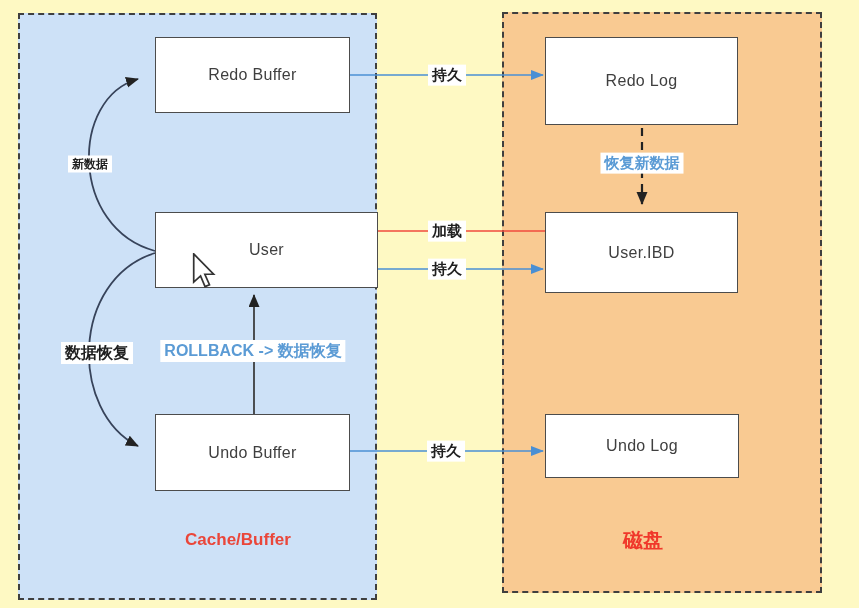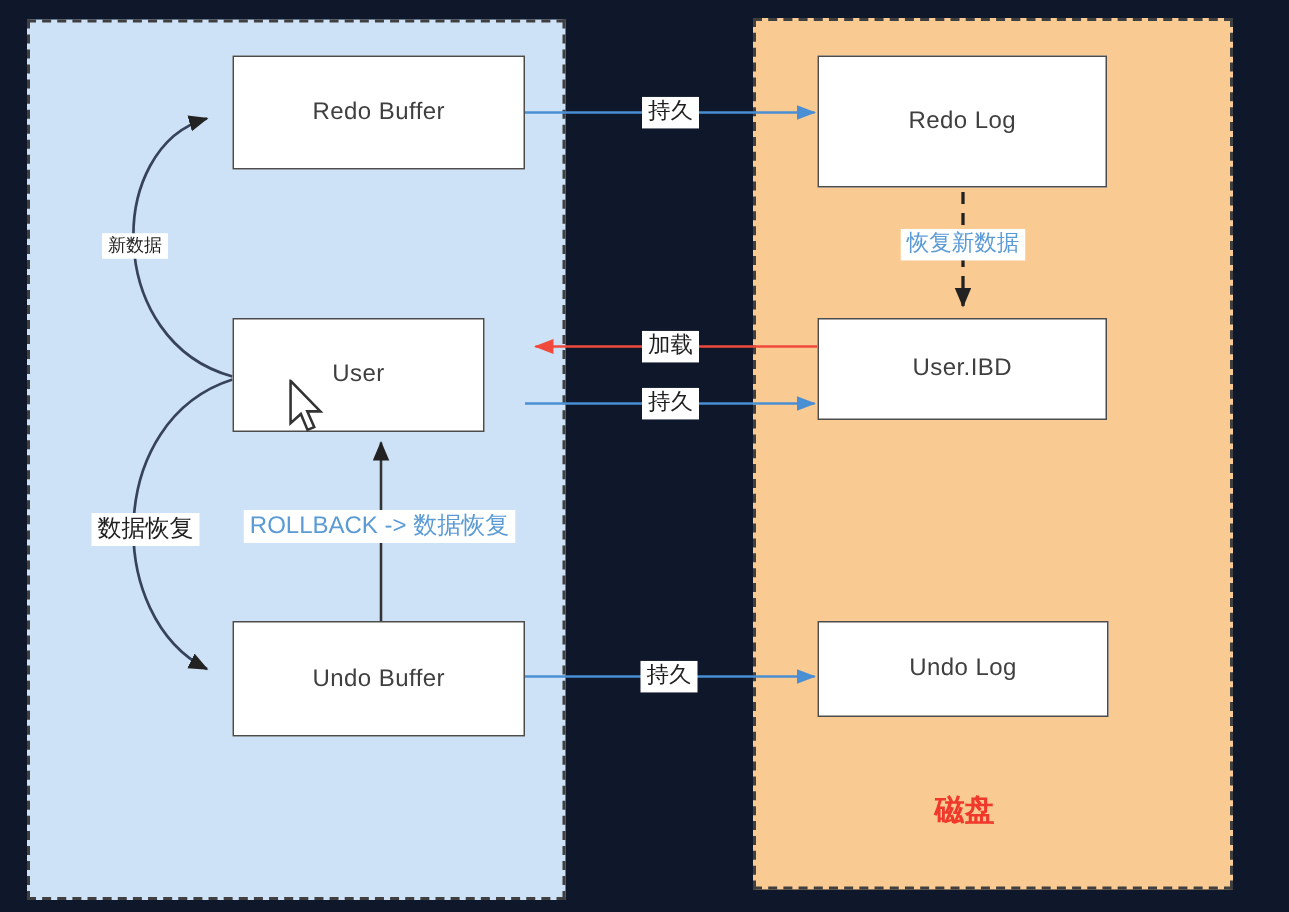--- a/index.html
+++ b/index.html
@@ -10,37 +10,37 @@
     --box-text:#3f3f3f;
     --blue-arrow:#4a8fd4;
     --red-arrow:#f04a3c;
     --black-line:#333333;
     --blue-label-text:#5b9bd5;
     --red-label-text:#ea463a;
     --dark-label-text:#1f1f1f;
   }
   html,body{margin:0;padding:0;background:#fff;}
   body{font-family:"Liberation Sans","DejaVu Sans",sans-serif;}
-  .canvas{position:relative;width:859px;height:608px;background:#0f172a;overflow:hidden;}
+  .canvas{position:relative;width:859px;height:608px;background:#fef9c3;overflow:hidden;}
   .region{position:absolute;border:2px dashed var(--region-border);box-sizing:border-box;}
   .region.cache{left:18px;top:13px;width:359px;height:587px;background:var(--cache-region-bg);}
   .region.disk{left:502px;top:12px;width:320px;height:581px;background:var(--disk-region-bg);}
   .edges{position:absolute;left:0;top:0;}
   .edges .blue{stroke:var(--blue-arrow);stroke-width:1.7;fill:none;}
   .edges .red{stroke:var(--red-arrow);stroke-width:1.7;fill:none;}
   .edges .blackline{stroke:var(--black-line);stroke-width:1.7;fill:none;}
   .edges .dashedline{stroke:#222;stroke-width:2.2;fill:none;stroke-dasharray:8 6;}
   .edges .curve{stroke:#37435a;stroke-width:1.8;fill:none;}
   .mk-blue{fill:var(--blue-arrow);}
   .mk-red{fill:var(--red-arrow);}
   .mk-black{fill:#222;}
   .node{position:absolute;background:#ffffff;border:1.6px solid var(--box-border);box-sizing:border-box;
         display:flex;align-items:center;justify-content:center;
         font-size:16px;color:var(--box-text);letter-spacing:0.3px;}
-  .edge-label{position:absolute;transform:translate(-50%,-50%);font-weight:normal;font-size:15px;
+  .edge-label{position:absolute;transform:translate(-50%,-50%);font-weight:bold;font-size:15px;
         color:var(--dark-label-text);background:#ffffff;padding:1px 4px;white-space:nowrap;line-height:1.25;}
   .edge-label.blue-text{color:var(--blue-label-text);font-size:16px;}
   .region-caption{position:absolute;transform:translate(-50%,-50%);font-weight:bold;font-size:17px;
         color:var(--red-label-text);white-space:nowrap;}
   .cursor{position:absolute;left:192px;top:253px;width:24px;height:36px;pointer-events:none;}
 </style>
 </head>
 <body>
 
 <div class="canvas">
@@ -69,44 +69,45 @@
     <line class="blue" x1="350" y1="269" x2="543" y2="269" marker-end="url(#mkblue)"></line>
     <line class="blue" x1="350" y1="451" x2="543" y2="451" marker-end="url(#mkblue)"></line>
 
     <line class="dashedline" x1="642" y1="114" x2="642" y2="204" marker-end="url(#mkblack)"></line>
     <line class="blackline" x1="254" y1="414" x2="254" y2="295" marker-end="url(#mkblack)"></line>
   </svg>
 
   <div class="node" style="left:155px;top:37px;width:195px;height:76px">
     <span>Redo Buffer</span>
   </div>
-  <div class="node" style="left:155px;top:212px;width:168px;height:76px">
+  <div class="node" style="left:155px;top:212px;width:223px;height:76px">
     <span>User</span>
   </div>
   <div class="node" style="left:155px;top:414px;width:195px;height:77px">
     <span>Undo Buffer</span>
   </div>
   <div class="node" style="left:545px;top:37px;width:193px;height:88px">
     <span>Redo Log</span>
   </div>
-  <div class="node" style="left:545px;top:212px;width:193px;height:68px">
+  <div class="node" style="left:545px;top:212px;width:193px;height:81px">
     <span>User.IBD</span>
   </div>
   <div class="node" style="left:545px;top:414px;width:194px;height:64px">
     <span>Undo Log</span>
   </div>
 
   <div class="edge-label" style="left:447px;top:75px">持久</div>
   <div class="edge-label" style="left:447px;top:231px">加载</div>
   <div class="edge-label" style="left:447px;top:269px">持久</div>
   <div class="edge-label" style="left:446px;top:451px">持久</div>
   <div class="edge-label blue-text" style="left:642px;top:163px;font-size:15px">恢复新数据</div>
   <div class="edge-label blue-text" style="left:253px;top:351px">ROLLBACK -&gt; 数据恢复</div>
   <div class="edge-label" style="left:90px;top:164px;font-size:12px">新数据</div>
   <div class="edge-label" style="left:97px;top:353px;font-size:16px">数据恢复</div>
 
+  <div class="region-caption" style="left:238px;top:540px">Cache/Buffer</div>
   <div class="region-caption" style="left:643px;top:540px;font-size:20px;color:#f0382b">磁盘</div>
 
   <svg class="cursor" viewBox="0 0 14 21">
     <path d="M1,0.5 L1,17 L5,13.4 L7.6,19.6 L10.2,18.5 L7.5,12.4 L12.6,12.4 Z" fill="#ffffff" stroke="#333" stroke-width="1"></path>
   </svg>
 
 </div>
 
 </body></html>

